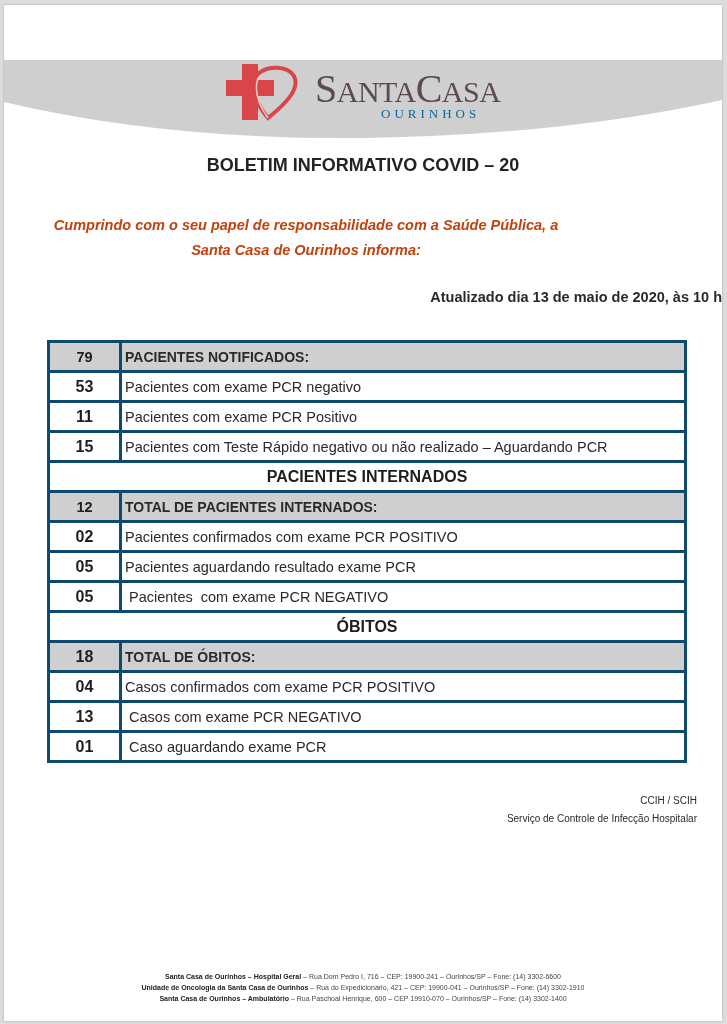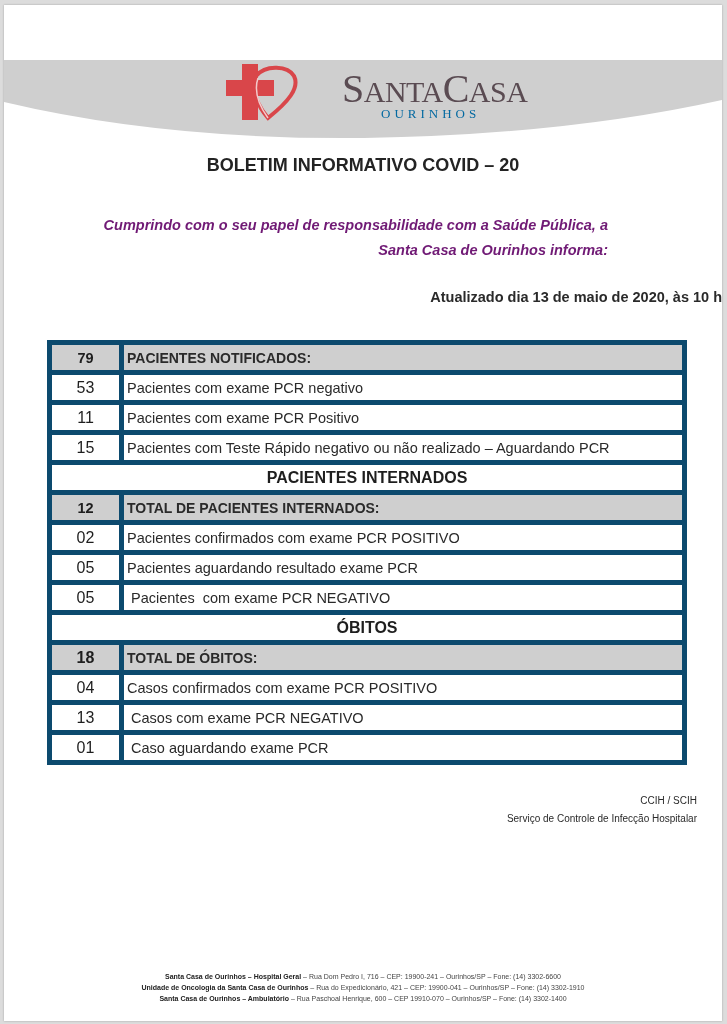--- a/index.html
+++ b/index.html
@@ -9,45 +9,45 @@
       position: absolute; left: 4px; top: 5px; width: 718px; height: 1016px;
       background: #ffffff; box-shadow: 0 0 2px rgba(0,0,0,0.25);
     }
     .banner {
       position: absolute; left: 0; top: 55px; width: 718px; height: 80px;
     }
     .banner svg { position: absolute; left: 0; top: 0; }
     .logo-icon { position: absolute; left: 218px; top: 57px; width: 80px; height: 60px; }
     .logo-text {
       position: absolute; left: 311px; top: 64px; font-family: "Liberation Serif", serif;
-      color: #5a4b52; font-size: 40px; letter-spacing: -0.5px; line-height: 40px; margin-left: 27px;
+      color: #5a4b52; font-size: 40px; letter-spacing: -0.5px; line-height: 40px;
     }
     .logo-text .small { font-size: 30px; }
     .logo-sub {
       position: absolute; left: 377px; top: 102px; font-family: "Liberation Serif", serif;
       color: #0369a1; font-size: 13px; letter-spacing: 4px; line-height: 14px;
     }
     .title {
       position: absolute; left: 0; width: 718px; top: 150px; text-align: center;
       font-weight: bold; font-size: 18px; color: #232323;
     }
     .intro {
-      position: absolute; left: 0; width: 604px; top: 208px; text-align: right;
-      font-weight: bold; font-style: italic; font-size: 14.5px; line-height: 25px; color: #701a75;
+      position: absolute; left: 0; width: 604px; top: 208px; text-align: center;
+      font-weight: bold; font-style: italic; font-size: 14.5px; line-height: 25px; color: #c2410c;
     }
     .updated {
       position: absolute; left: 0; width: 718px; top: 284px; text-align: right;
       font-weight: bold; font-size: 14.5px; color: #2a2a2a;
     }
     table.report {
       position: absolute; left: 43px; top: 335px; width: 640px; border-collapse: collapse;
       font-size: 14.5px;
     }
-    table.report td { border: 5px solid #0c4a6e; height: 30px; vertical-align: middle; }
-    table.report td.num { width: 72px; text-align: center; font-weight: normal; font-size: 16px; color: #1e1e1e; }
+    table.report td { border: 3px solid #0c4a6e; height: 30px; vertical-align: middle; }
+    table.report td.num { width: 72px; text-align: center; font-weight: bold; font-size: 16px; color: #1e1e1e; }
     table.report td.num.small { font-size: 14.5px; }
     table.report td.lbl { padding-left: 3px; color: #2a2a2a; }
     table.report tr.head td { background: #cfcfcf; font-weight: bold; }
     table.report tr.head td.lbl { font-size: 14px; }
     table.report tr.section td { text-align: center; font-weight: bold; font-size: 16px; }
     .sign {
       position: absolute; right: 25px; text-align: right; font-weight: normal; font-size: 10px; color: #2a2a2a;
     }
     .footer {
       position: absolute; left: 0; width: 718px; top: 966px; text-align: center;

